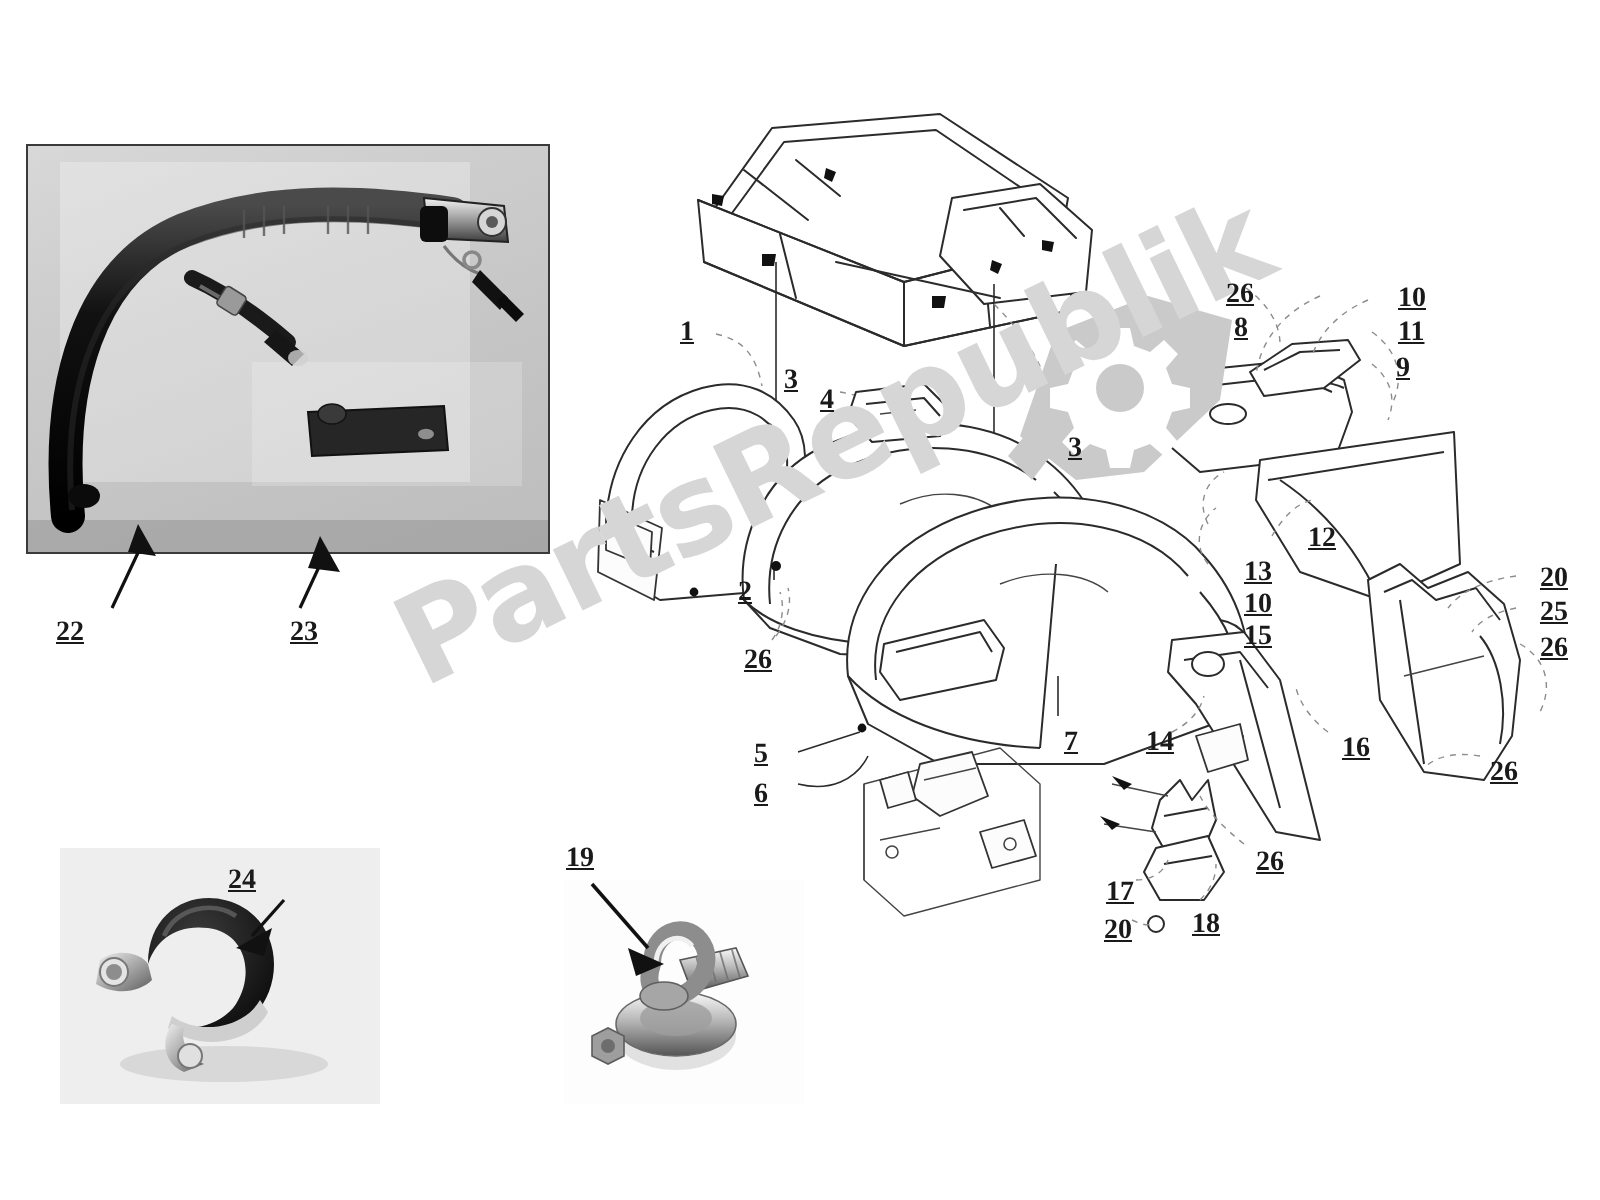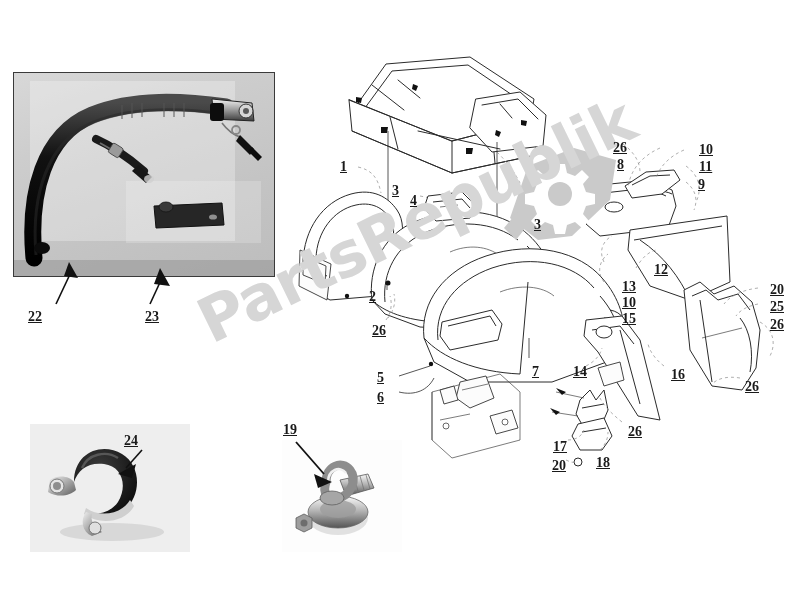--- a/index.html
+++ b/index.html
@@ -473,17 +473,17 @@
       <div class="callout big" style="left: 770px; top: 283px;">20</div>
       <div class="callout big" style="left: 770px; top: 300px;">25</div>
       <div class="callout big" style="left: 770px; top: 318px;">26</div>
       <div class="callout big" style="left: 745px; top: 380px;">26</div>
       <div class="callout big" style="left: 628px; top: 425px;">26</div>
       <div class="callout big" style="left: 553px; top: 440px;">17</div>
       <div class="callout big" style="left: 596px; top: 456px;">18</div>
       <div class="callout big" style="left: 552px; top: 459px;">20</div>
       <div class="callout big" style="left: 28px; top: 310px;">22</div>
       <div class="callout big" style="left: 145px; top: 310px;">23</div>
-      <div class="callout big" style="left: 124px; top: 434px;">24</div>
+      <div class="callout big" style="left: 114px; top: 434px;">24</div>
       <div class="callout big" style="left: 283px; top: 423px;">19</div>
     </div>
 
 </div>
 
 </body></html>

